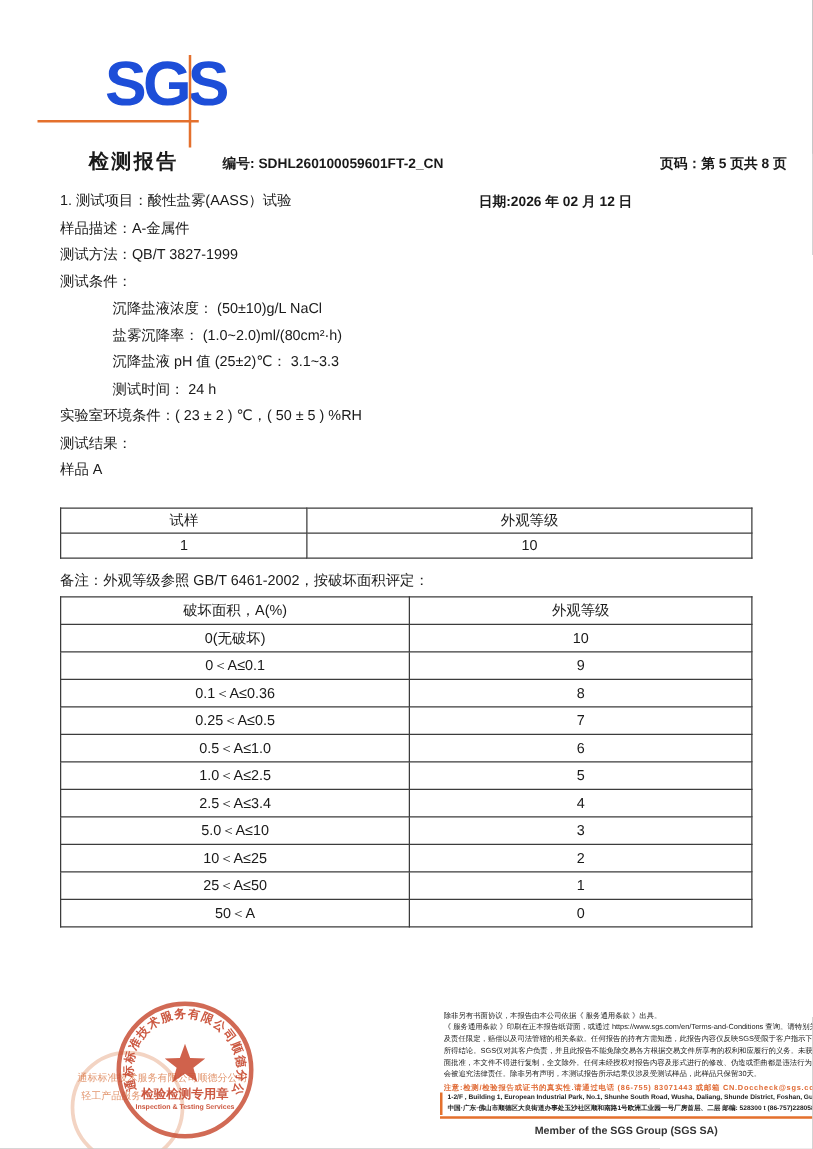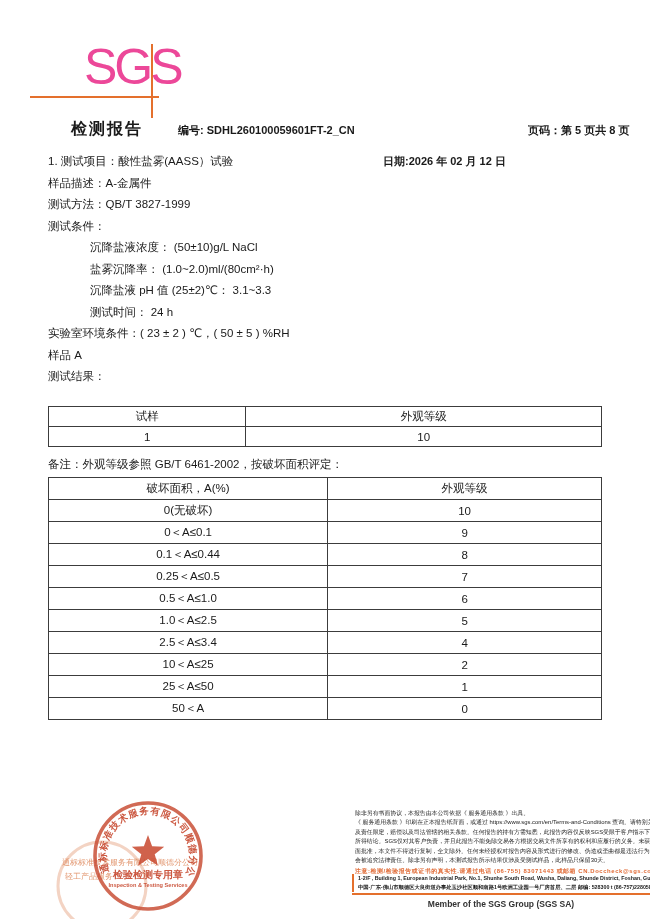--- a/index.html
+++ b/index.html
@@ -3,22 +3,22 @@
 <meta charset="utf-8">
 <style>
   html,body{margin:0;padding:0;background:#9a9a9a;}
   .page{
     position:relative;width:650px;height:919px;background:#ffffff;
     font-family:"Liberation Sans","DejaVu Sans",sans-serif;color:#1a1a1a;
     overflow:hidden;margin:0 auto;
   }
   
   .logo-text{
-    position:absolute;left:84px;top:42px;font-size:50px;font-weight:400;
-    color:#ec4899;letter-spacing:-3px;line-height:1;
+    position:absolute;left:84px;top:42px;font-size:50px;font-weight:700;
+    color:#1d4ed8;letter-spacing:-3px;line-height:1;
   }
   .logo-hline{position:absolute;left:30px;top:96px;width:129px;height:2px;background:#e4702d;}
   .logo-vline{position:absolute;left:151px;top:44px;width:2px;height:74px;background:#e4702d;}
   .report-title{position:absolute;left:71px;top:119px;font-size:16px;font-weight:bold;letter-spacing:2px;}
   .hmeta{position:absolute;top:123px;font-size:11px;font-weight:bold;white-space:nowrap;}
   .hmeta.no{left:178px;}
   .hmeta.date{left:383px;margin-top:31px;}
   .hmeta.page{left:528px;}
   
   .body-lines{position:absolute;left:48px;top:151px;width:560px;font-size:11.5px;}
@@ -77,22 +77,22 @@
   <div class="body-lines">
     <div class="bline">1. 测试项目：酸性盐雾(AASS）试验</div>
     <div class="bline">样品描述：A-金属件</div>
     <div class="bline">测试方法：QB/T 3827-1999</div>
     <div class="bline">测试条件：</div>
     <div class="bline indent">沉降盐液浓度： (50±10)g/L NaCl</div>
     <div class="bline indent">盐雾沉降率： (1.0~2.0)ml/(80cm²·h)</div>
     <div class="bline indent">沉降盐液 pH 值 (25±2)℃： 3.1~3.3</div>
     <div class="bline indent">测试时间： 24 h</div>
     <div class="bline">实验室环境条件：( 23 ± 2 ) ℃，( 50 ± 5 ) %RH</div>
+    <div class="bline">测试结果：</div>
     <div class="bline">样品 A</div>
-    <div class="bline">测试结果：</div>
   </div>
 
   <table class="t1">
     <tbody>
         <tr>
       <td class="c1">试样</td>
       <td>外观等级</td>
     </tr>
     <tr>
       <td class="c1">1</td>
@@ -111,38 +111,42 @@
     </tr>
     <tr>
           <td class="c1">0(无破坏)</td>
           <td>10</td>
         </tr>
     <tr>
           <td class="c1">0＜A≤0.1</td>
           <td>9</td>
         </tr>
     <tr>
-          <td class="c1">0.1＜A≤0.44</td>
+          <td class="c1">0.1＜A≤0.36</td>
           <td>8</td>
         </tr>
     <tr>
           <td class="c1">0.25＜A≤0.5</td>
           <td>7</td>
         </tr>
     <tr>
           <td class="c1">0.5＜A≤1.0</td>
           <td>6</td>
         </tr>
     <tr>
           <td class="c1">1.0＜A≤2.5</td>
           <td>5</td>
         </tr>
     <tr>
           <td class="c1">2.5＜A≤3.4</td>
           <td>4</td>
+        </tr>
+    <tr>
+          <td class="c1">5.0＜A≤10</td>
+          <td>3</td>
         </tr>
     <tr>
           <td class="c1">10＜A≤25</td>
           <td>2</td>
         </tr>
     <tr>
           <td class="c1">25＜A≤50</td>
           <td>1</td>
         </tr>
     <tr>

